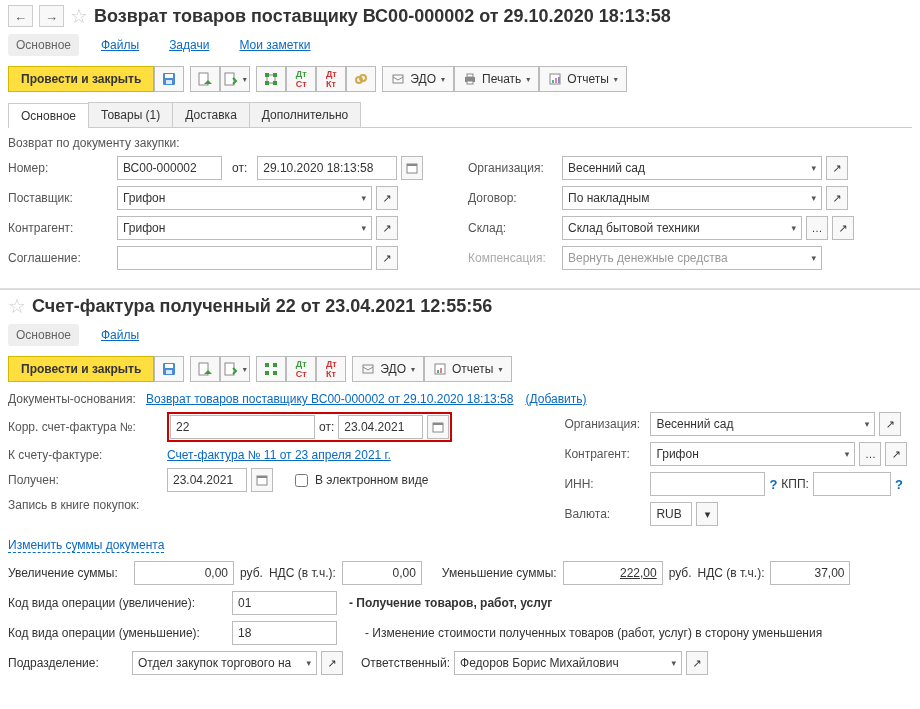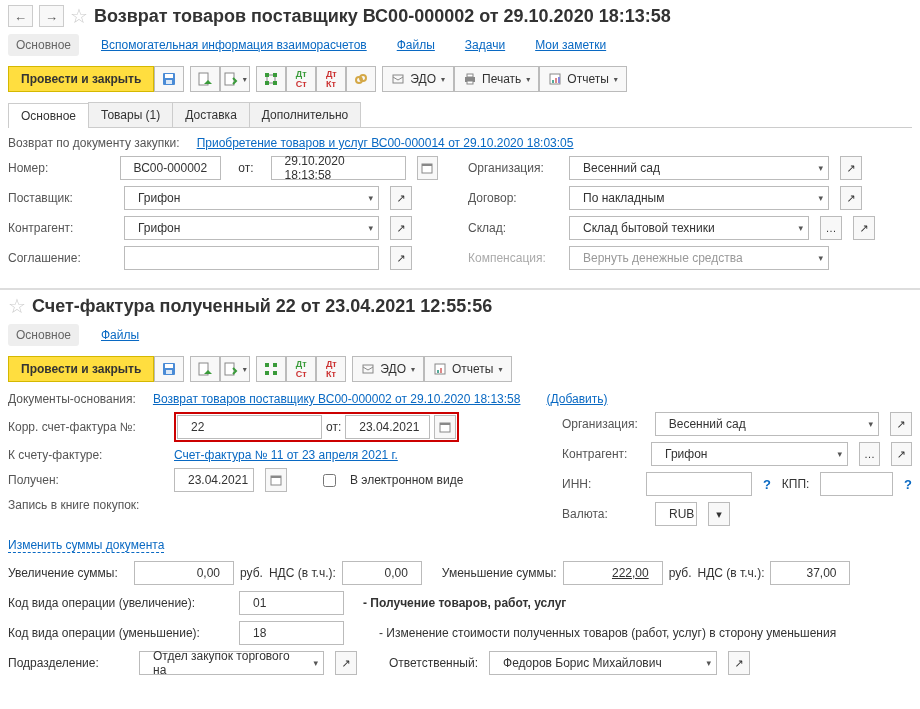--- a/index.html
+++ b/index.html
@@ -16,25 +16,25 @@
   .subnav .tab.link { color: #0969c3; text-decoration: underline; cursor:pointer; }
   .toolbar { display: flex; align-items:center; margin-bottom: 10px; flex-wrap:wrap; }
   .btn { height: 26px; border: 1px solid #bbb; background: #f8f8f8; padding: 0 8px; display:inline-flex; align-items:center; gap:5px; font-size: 12px; cursor:pointer; }
   .btn.yellow { background: #ffde3f; border-color: #d4b800; font-weight: bold; padding: 0 12px; }
   .btn.icon { width: 30px; justify-content:center; padding:0; }
   .btn .caret { font-size: 8px; color:#555; }
   .toolbar-sep { width: 6px; }
   .formtabs { display:flex; border-bottom: 1px solid #ccc; margin-bottom: 8px; }
   .formtab { padding: 5px 12px; border: 1px solid #ccc; border-bottom: none; margin-right: -1px; background: #f2f2f2; cursor:pointer; }
   .formtab.active { background: #fff; position: relative; top: 1px; }
-  .row { display:flex; align-items:center; margin-bottom: 6px; gap: 11px; }
+  .row { display:flex; align-items:center; margin-bottom: 6px; gap: 4px; }
   .label { width: 105px; color: #555; }
   .label.wide { width: 180px; }
   .label.muted { color: #aaa; }
-  .input { height: 24px; border: 1px solid #bbb; padding: 0 13px; background:#fff; display:inline-flex; align-items:center; }
+  .input { height: 24px; border: 1px solid #bbb; padding: 0 5px; background:#fff; display:inline-flex; align-items:center; }
   .input.select { padding-right: 18px; position:relative; }
   .input.select::after { content:"▾"; position:absolute; right:5px; font-size:9px; color:#555; }
   .input.muted { color:#999; }
   .smallbtn { width: 22px; height: 24px; border: 1px solid #bbb; background:#f8f8f8; display:inline-flex; align-items:center; justify-content:center; font-size:11px; cursor:pointer; }
   a.lnk { color: #0969c3; text-decoration: underline; cursor:pointer; }
   .two-col { display:flex; gap: 30px; }
   .col { }
   svg { display:block; }
   .redbox { border: 2px solid #c00; padding: 1px; display:inline-flex; align-items:center; gap:4px; }
   .dotted-u { border-bottom: 1px dashed #0969c3; color: #0969c3; cursor:pointer; display:inline-block; }
@@ -46,21 +46,20 @@
 <div class="section">
   <div class="header-row">
     <div class="navbtn">←</div>
     <div class="navbtn">→</div>
     <span class="star-icon">☆</span>
     <h2 class="title">Возврат товаров поставщику ВС00-000002 от 29.10.2020 18:13:58</h2>
   </div>
 
   <div class="subnav">
     <span class="tab active">Основное</span>
-    <span class="tab link">Вспомогательная информация взаиморасчетов</span>
     <span class="tab link">Файлы</span>
     <span class="tab link">Задачи</span>
     <span class="tab link">Мои заметки</span>
   </div>
 
   <div class="toolbar">
     <div class="btn yellow">Провести и закрыть</div>
     <div class="btn icon">
         <svg width="14" height="14" viewBox="0 0 14 14">
           <rect x="1" y="1" width="12" height="12" fill="#4a8bd6" rx="1"></rect>
@@ -136,21 +135,20 @@
 
   <div class="formtabs">
     <div class="formtab active">Основное</div>
     <div class="formtab">Товары (1)</div>
     <div class="formtab">Доставка</div>
     <div class="formtab">Дополнительно</div>
   </div>
 
   <div class="row">
     <span style="color:#555;margin-right:6px;">Возврат по документу закупки:</span>
-    <a class="lnk">Приобретение товаров и услуг ВС00-000014 от 29.10.2020 18:03:05</a>
   </div>
 
   <div class="two-col">
     <div class="col" style="width:430px;">
       <div class="row">
         <span class="label">Номер:</span>
         <div class="input" style="width:105px">ВС00-000002</div>
         <span style="margin:0 6px">от:</span>
         <div class="input" style="width:140px">29.10.2020 18:13:58</div>
         <div class="smallbtn">

